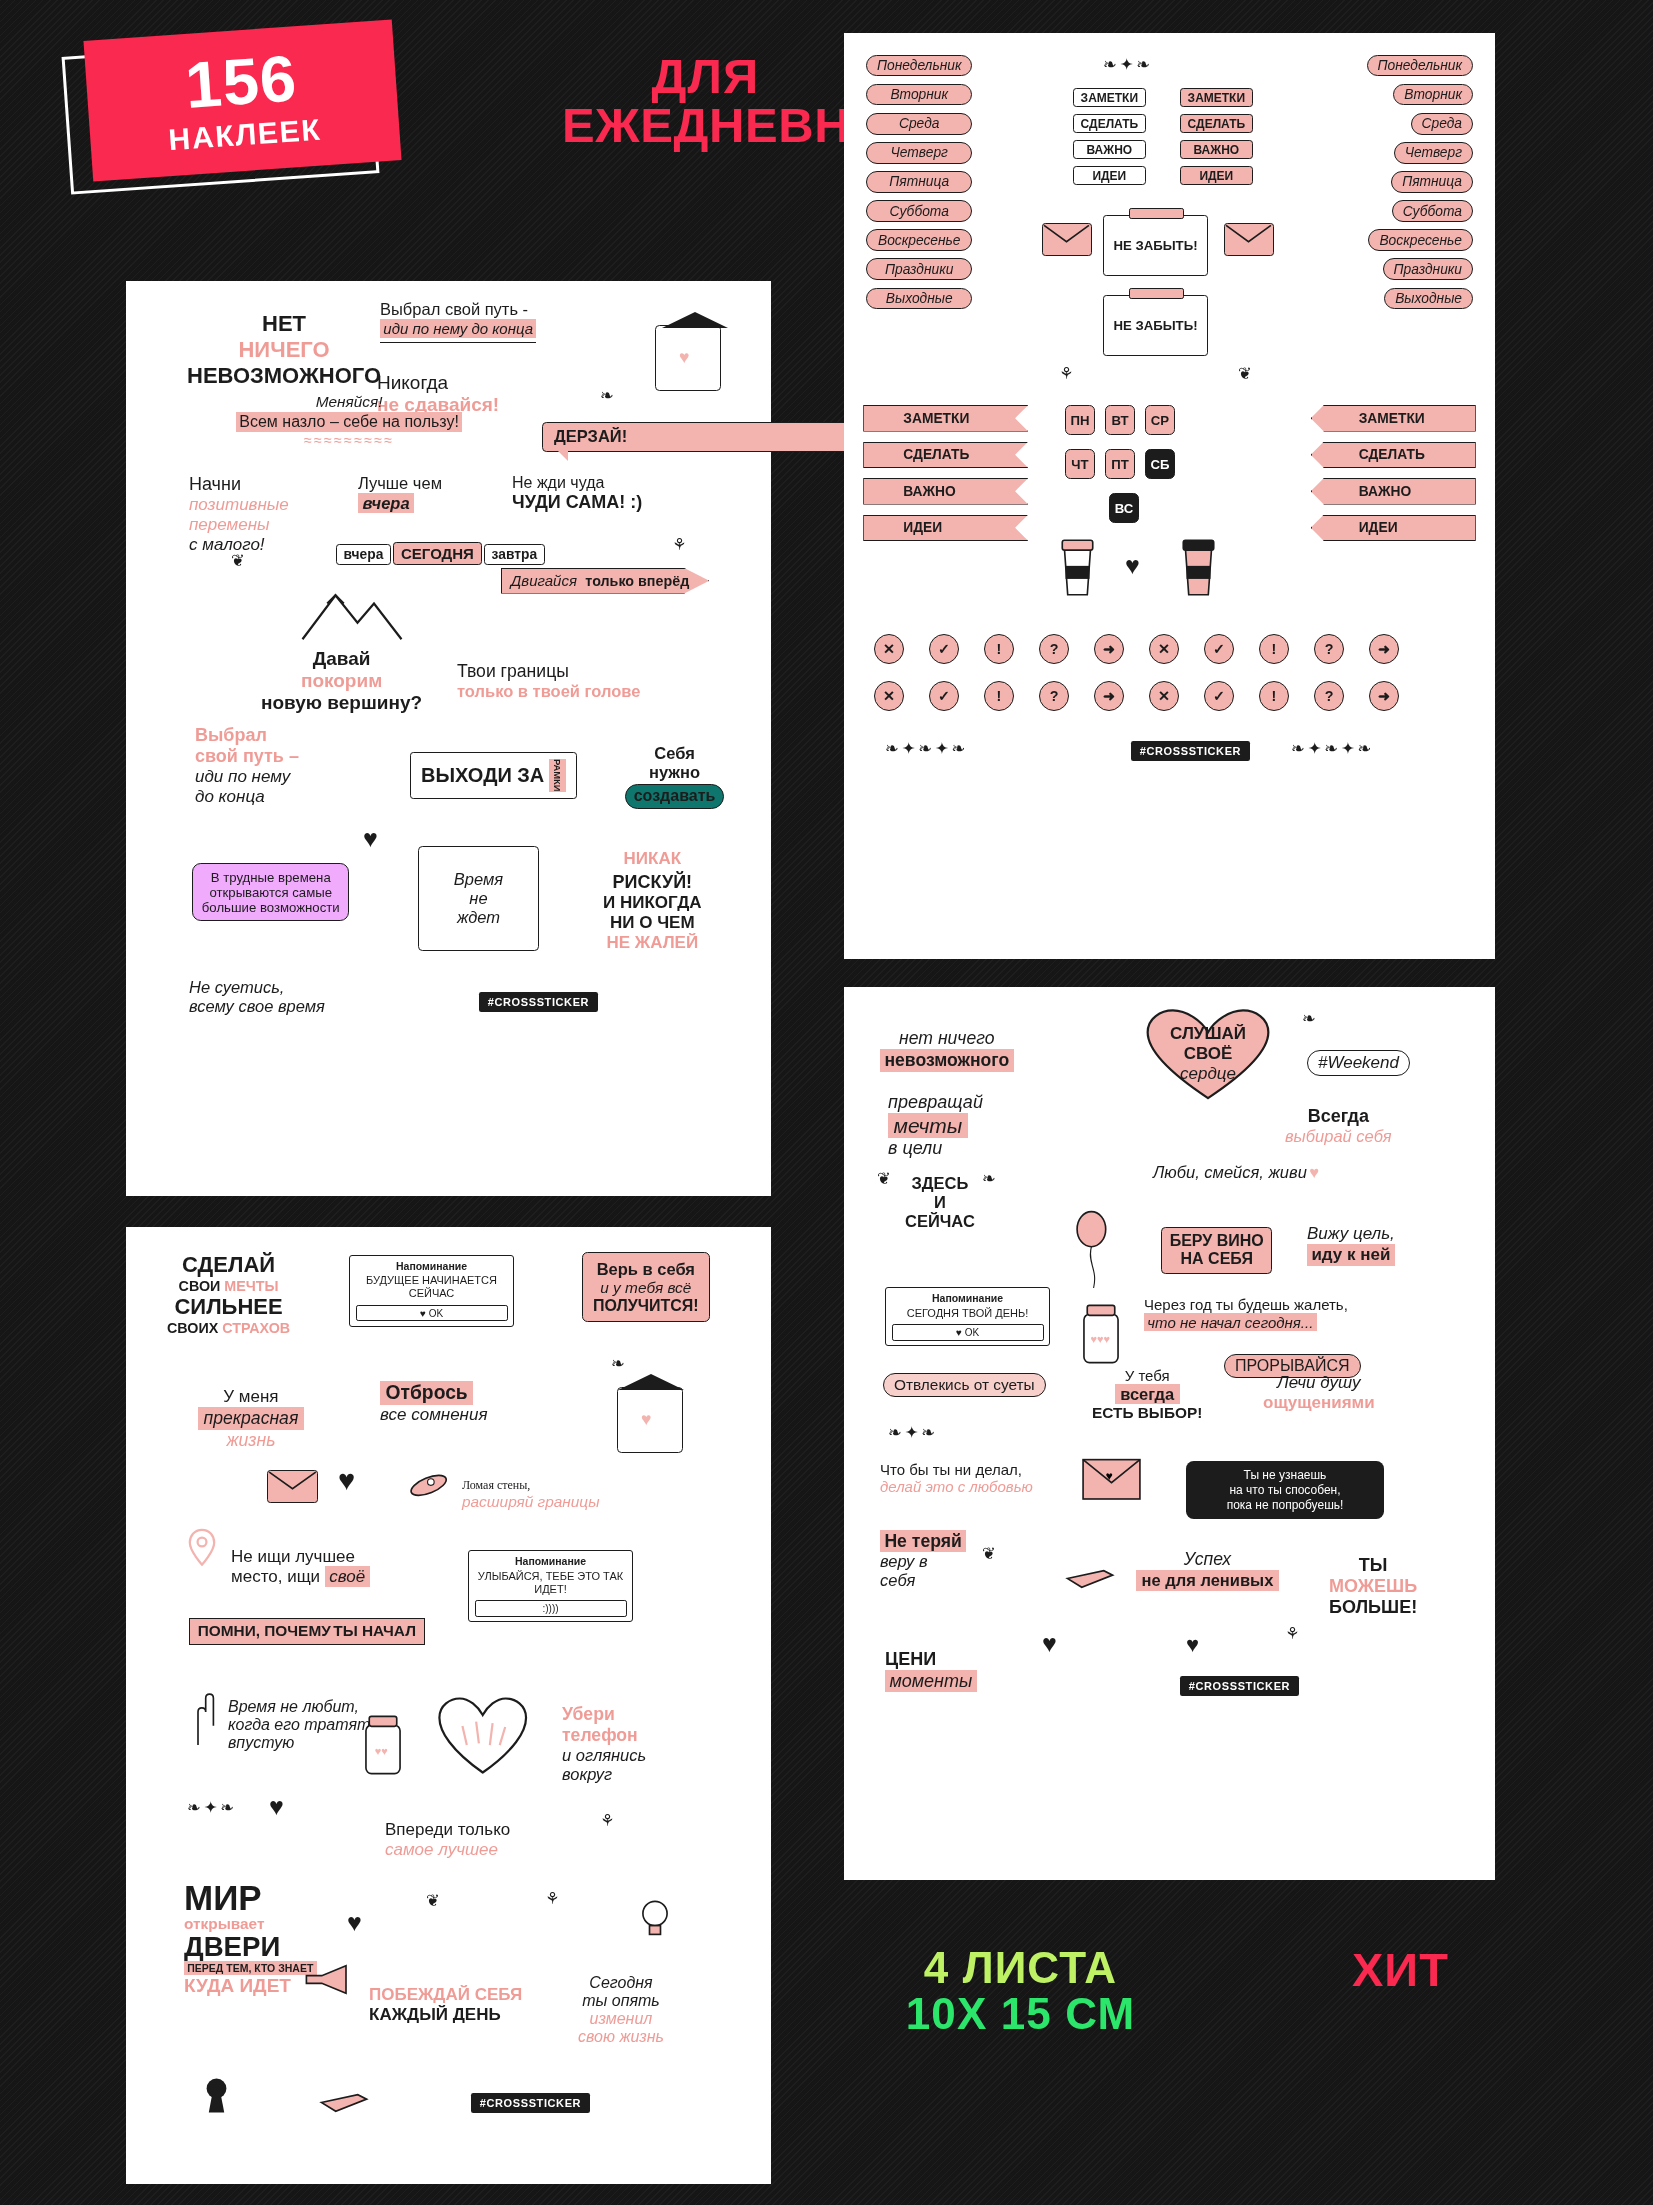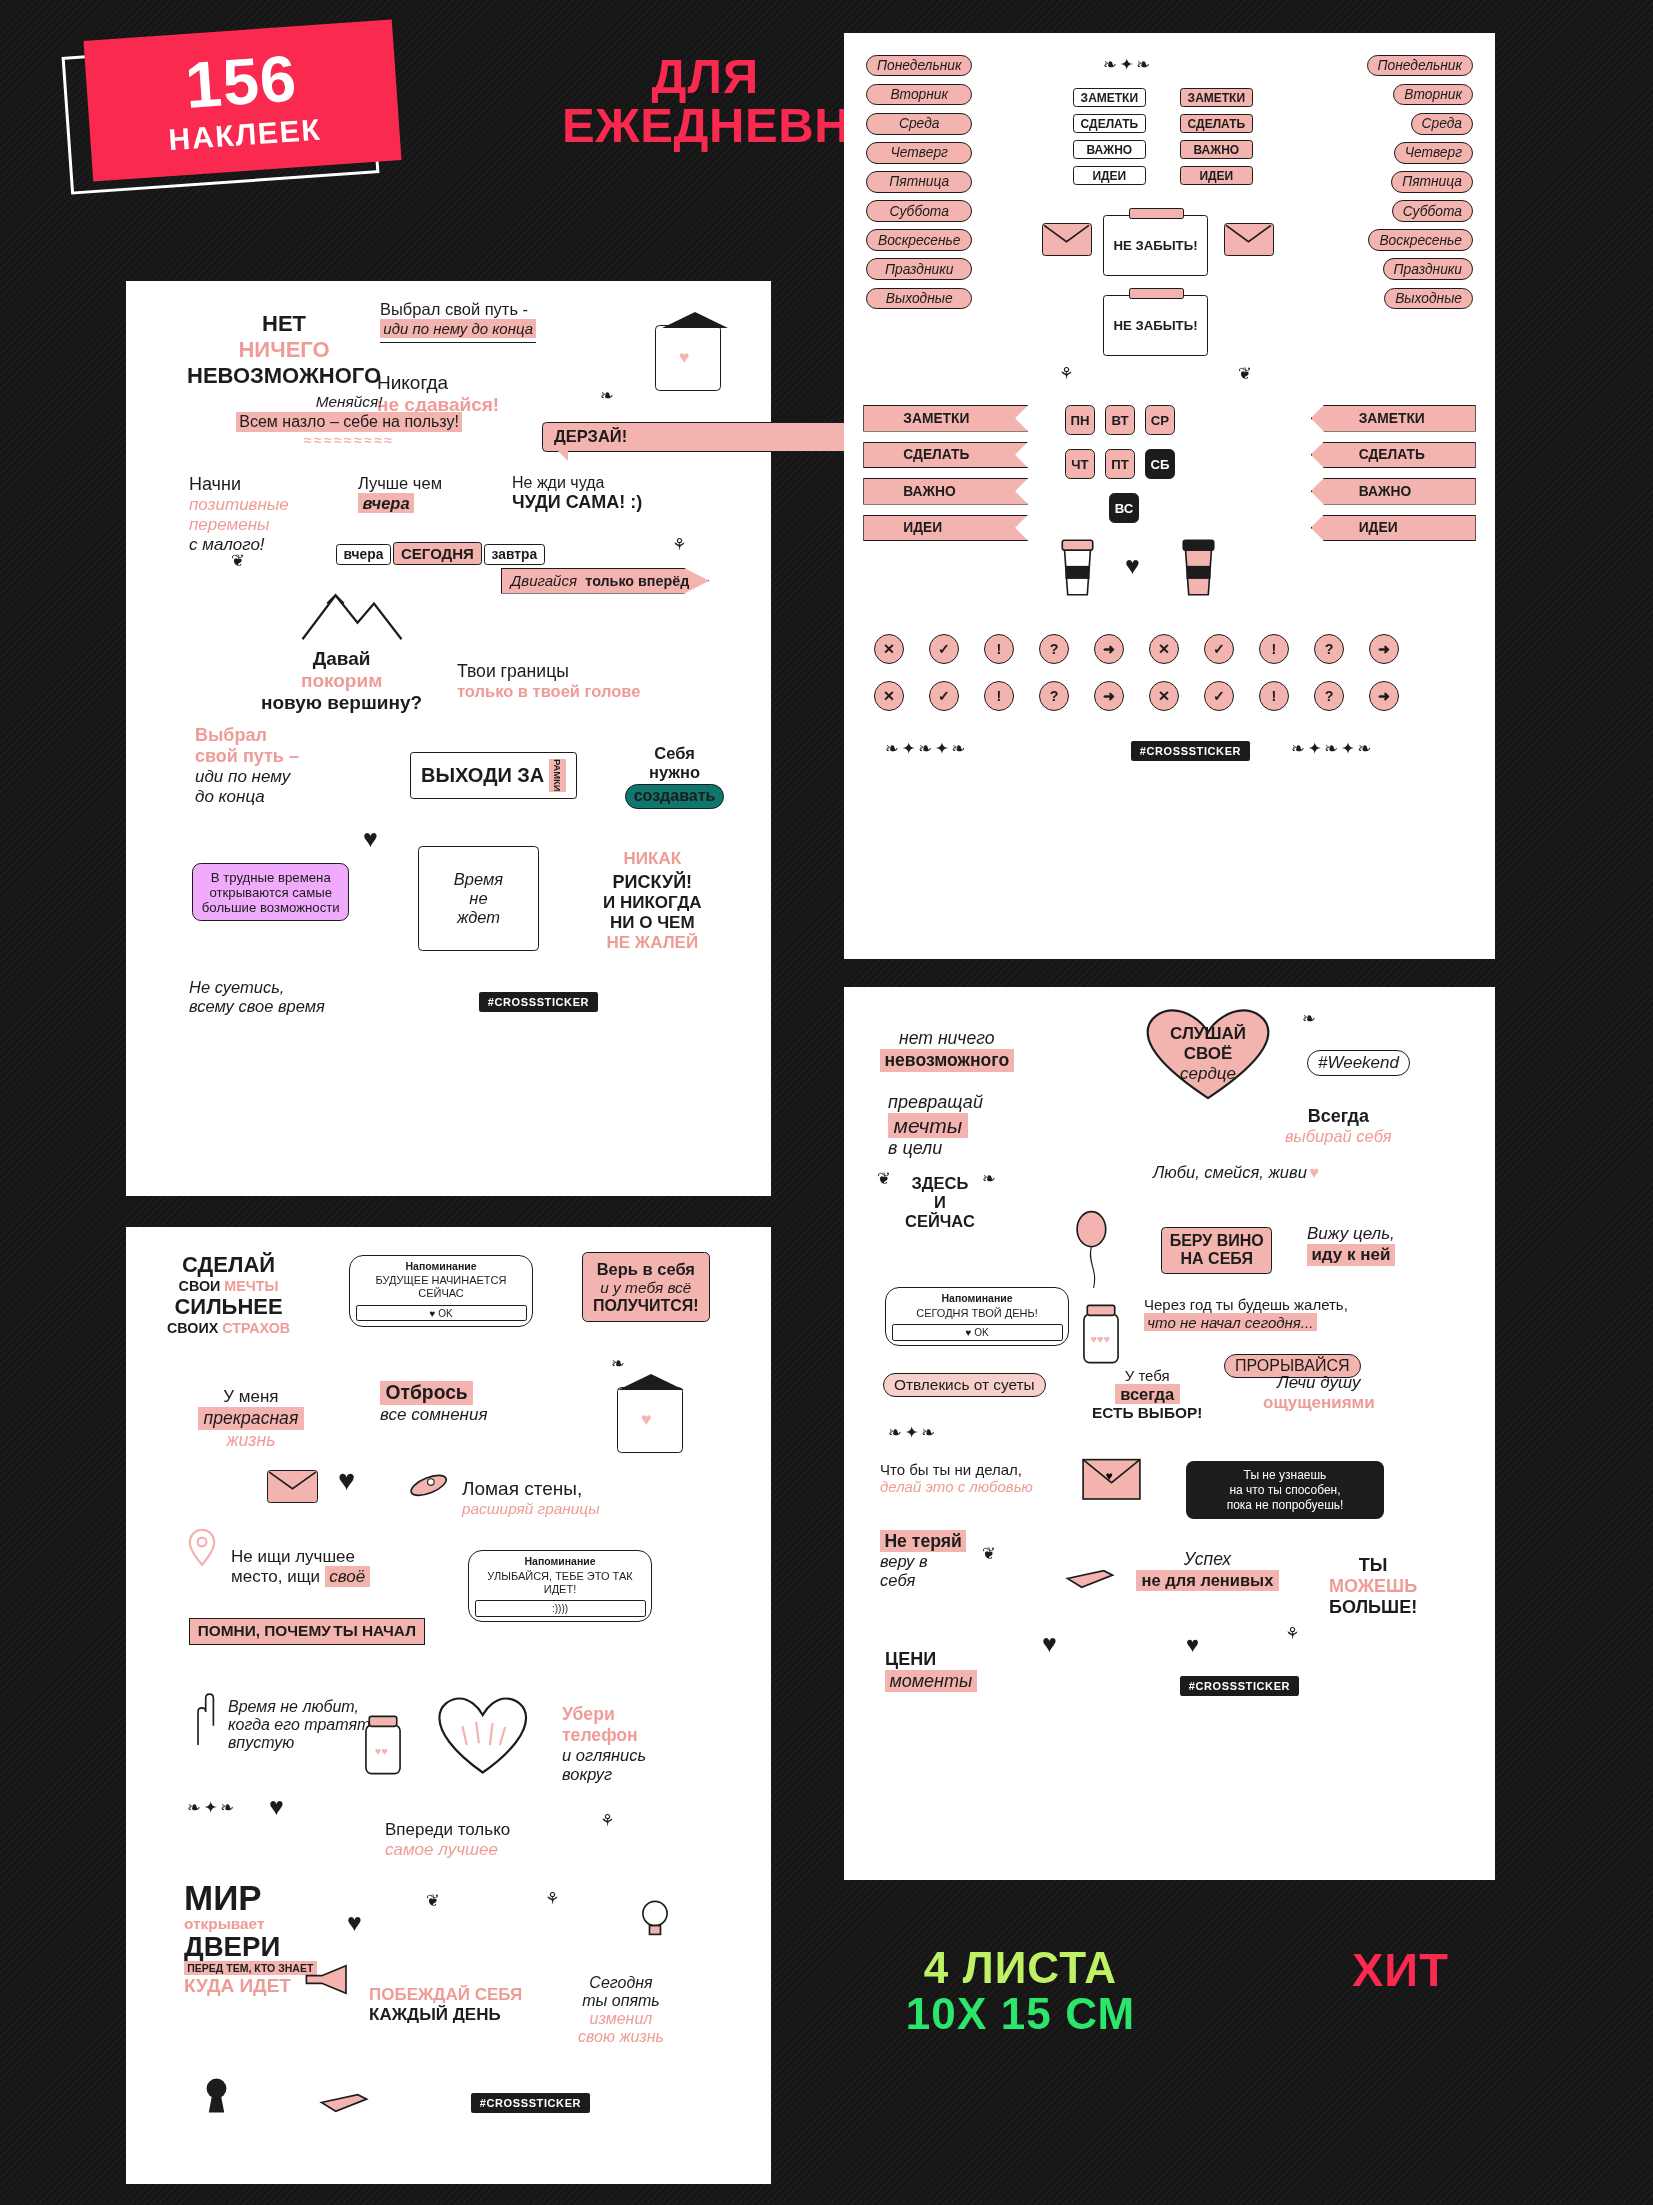--- a/index.html
+++ b/index.html
@@ -121,22 +121,22 @@
   .speech:after {
     content:""; position:absolute; left:15.4px; bottom:-10px;
     border-left:10px solid transparent; border-right:0 solid transparent;
     border-top:10px solid #f3b3ae;
   }
   .darkbubble {
     background:#1c1c1c; color:#fff; border-radius:7.7px; padding:6.6px 10px;
     font-size:12px; line-height:1.25; text-align:center;
   }
   .note {
-    background:#fff; border:1.4px solid #1c1c1c; border-radius:14px;
-    width:184px; padding:4.4px 5.5px; color:#1c1c1c;
+    background:#fff; border:1.4px solid #1c1c1c; border-radius:3px;
+    width:165px; padding:4.4px 5.5px; color:#1c1c1c;
   }
   .note .nt-title { font-size:10.5px; text-align:center; font-weight:bold; }
   .note .nt-body { font-size:11px; text-align:center; margin-top:2.2px; line-height:1.2; }
   .note .nt-ok { font-size:10px; border:1.1px solid #1c1c1c; border-radius:2.2px; margin-top:4.4px; padding:1.7px 0; text-align:center; }
 </style>
 </head>
 <body>
 
 <div id="badge-wrap">
   <div id="badge-outline"></div>
@@ -483,21 +483,21 @@
   </div>
   <div class="st heart" style="left:212px; top:237px; font-size:29px;">♥</div>
   <div class="st" style="left:276px; top:243px;">
     <svg width="50" height="33" viewBox="0 0 90 60">
         <ellipse cx="48" cy="28" rx="34" ry="14" transform="rotate(-22 48 28)" fill="#f3b3ae" stroke="#1c1c1c" stroke-width="3"></ellipse>
         <circle cx="52" cy="22" r="6" fill="#fff" stroke="#1c1c1c" stroke-width="2"></circle>
       </svg>
   </div>
 
   <div class="st" style="left:336px; top:251px;">
-    <div class="txt" style="font-size:19px;">Ломая стены,</div>
+    <div class="txt" style="font-size:12px;font-family:Liberation Serif, serif;">Ломая стены,</div>
     <div class="txt pinktxt ital" style="font-size:15.4px;">расширяй границы</div>
   </div>
 
   <div class="st" style="left:61px; top:300px;">
     <svg width="30" height="41" viewBox="0 0 54 74">
         <path d="M27,5 C13,5 5,16 5,28 C5,44 27,68 27,68 C27,68 49,44 49,28 C49,16 41,5 27,5 Z" fill="#fff" stroke="#f3b3ae" stroke-width="4"></path>
         <circle cx="27" cy="27" r="8" fill="none" stroke="#f3b3ae" stroke-width="4"></circle>
       </svg>
   </div>
 

